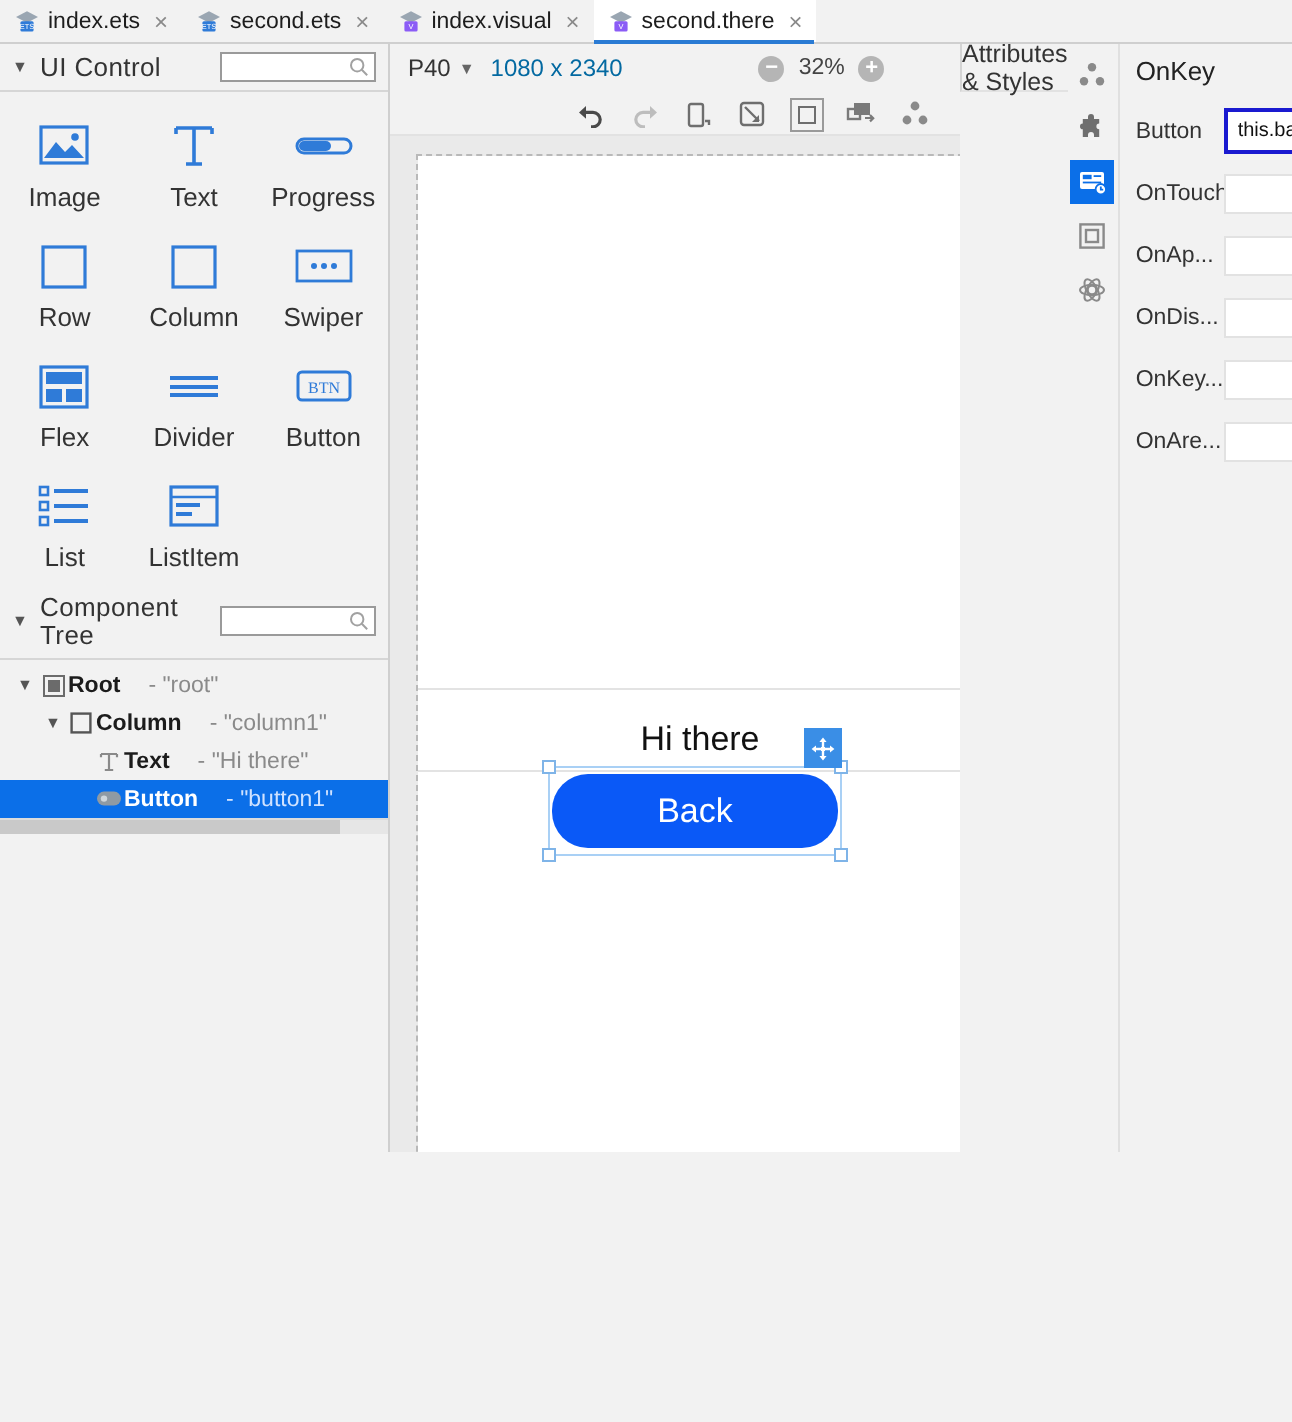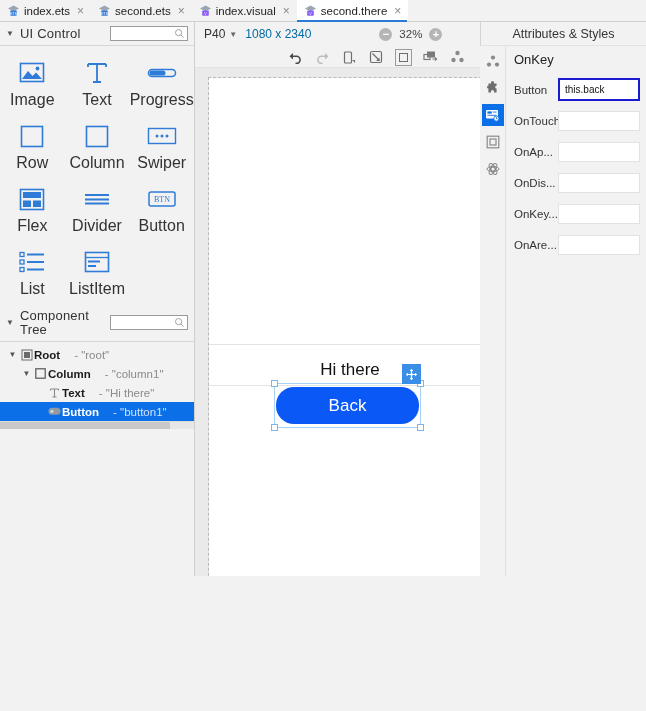--- a/index.html
+++ b/index.html
@@ -74,21 +74,21 @@
   .palette {
     background: #f2f2f2; padding: 8px 0 4px 0;
     display: grid; grid-template-columns: repeat(3, 1fr);
     row-gap: 6px; flex: 0 0 auto;
   }
   .pitem {
     display: flex; flex-direction: column; align-items: center; gap: 3px;
     padding: 4px 0 2px 0;
   }
   .pico { width: 36px; height: 30px; display: flex; align-items: center; justify-content: center; }
-  .plabel { font-size: 16px; color: #333; }
+  .plabel { font-size: 13px; color: #333; }
 
   
   .treewrap { flex: 1 1 auto; display: flex; flex-direction: column; min-height: 0; }
   .tree { background: #f2f2f2; padding-top: 3px; }
   .trow {
     height: 19px; display: flex; align-items: center;
     font-size: 11.5px; color: #1b1b1b; white-space: nowrap;
   }
   .trow.sel { background: #0b6fe8; color: #fff; }
   .trow .tcaret { width: 13px; flex: 0 0 13px; text-align: center; color: #555; font-size: 8px; }
@@ -153,21 +153,21 @@
     background: #0a59f7; border-radius: 18px;
     color: #fff; font-size: 17px;
     display: flex; align-items: center; justify-content: center;
   }
   .movehandle {
     position: absolute; width: 19px; height: 20px;
     background: #3a8ee6; display: flex; align-items: center; justify-content: center;
   }
 
   
-  .right { width: 166px; flex: 0 0 166px; display: flex; flex-direction: column; background: #f2f2f2; }
+  .right { width: 166px; flex: 0 0 166px; display: flex; flex-direction: row; background: #f2f2f2; }
   .rhead {
     height: 24px; flex: 0 0 24px; display: flex; align-items: center; justify-content: center;
     font-size: 12.5px; color: #333;
     background: #f2f2f2; border-bottom: 1px solid #e2e2e2; border-left: 1px solid #d4d4d4;
   }
   .rbody { flex: 1 1 auto; display: flex; min-height: 0; }
   .railwrap { width: 26px; flex: 0 0 26px; background: #f2f2f2; border-right: 1px solid #e0e0e0;
               display: flex; flex-direction: column; align-items: center; padding-top: 4px; gap: 5px; }
   .rail {
     width: 22px; height: 22px; display: flex; align-items: center; justify-content: center;

